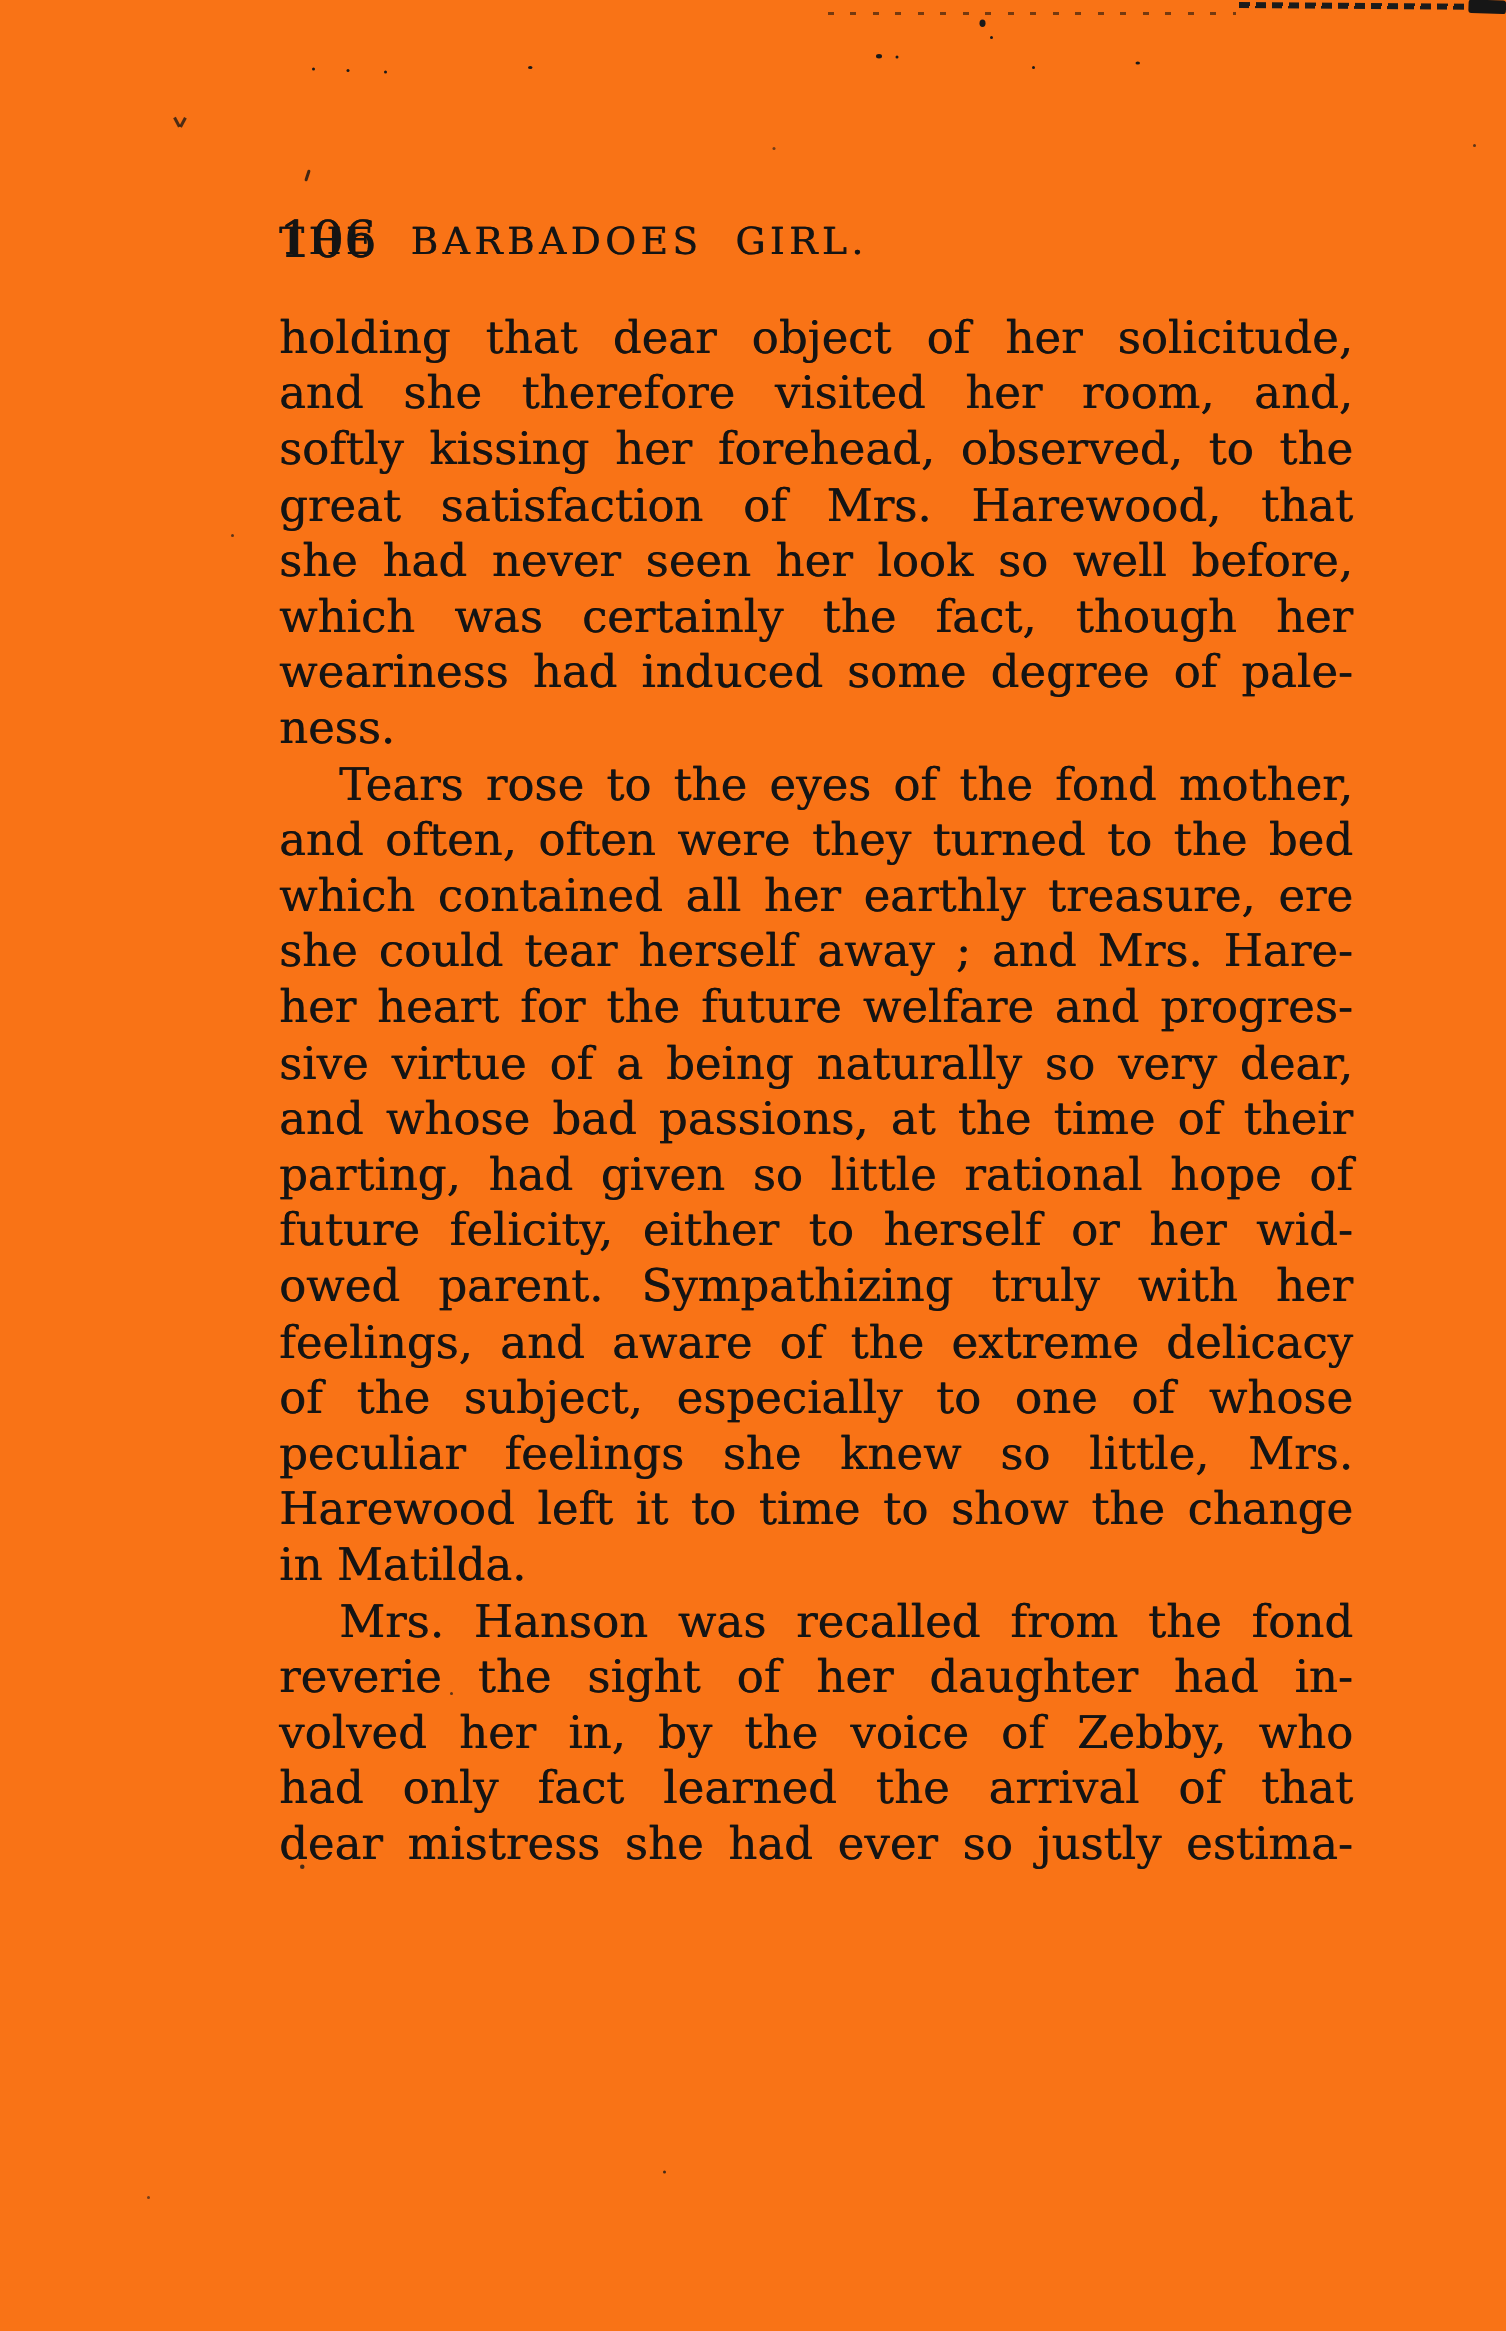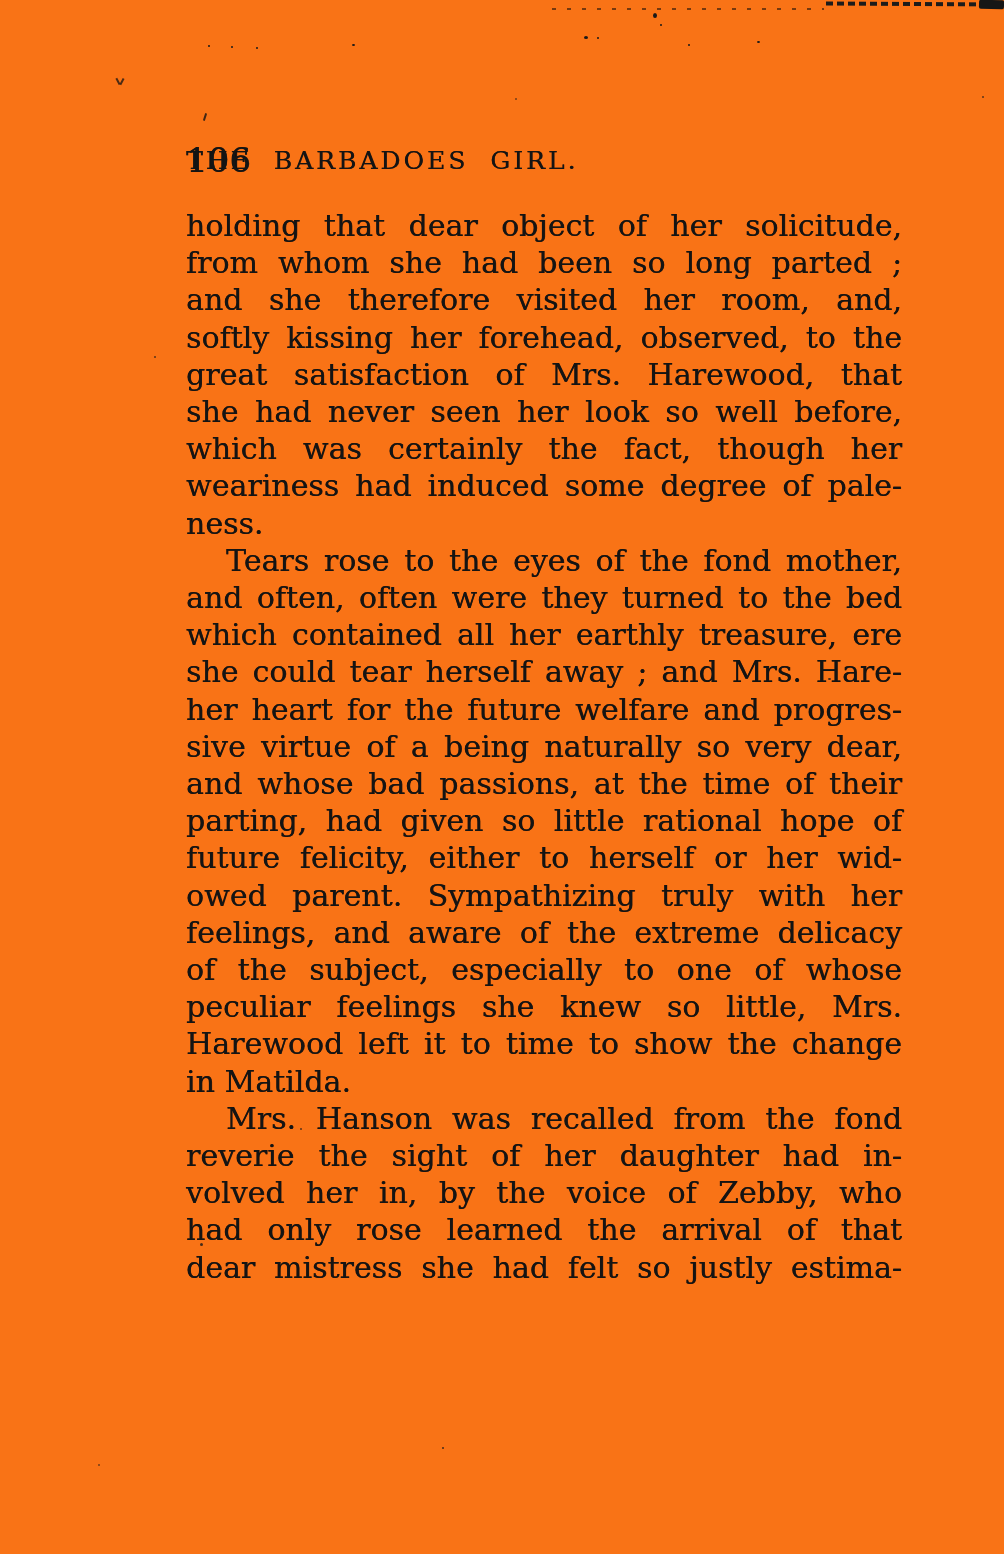--- a/index.html
+++ b/index.html
@@ -157,21 +157,20 @@
   <div class="noise" style="left:98px;top:1464px;width:2px;height:2px;opacity:.6;"></div>
 
   <div class="header">
     <span class="page-number">106</span>
     <div class="running-title">THE BARBADOES GIRL.</div>
   </div>
 
   <div class="body-text">
       <div class="paragraph">
         <div class="line">holding that dear object of her solicitude,</div>
-        <div class="line">from whom she had been so long parted ;</div>
         <div class="line">and she therefore visited her room, and,</div>
         <div class="line">softly kissing her forehead, observed, to the</div>
         <div class="line">great satisfaction of Mrs. Harewood, that</div>
         <div class="line">she had never seen her look so well before,</div>
         <div class="line">which was certainly the fact, though her</div>
         <div class="line">weariness had induced some degree of pale-</div>
         <div class="line no-justify">ness.</div>
       </div>
       <div class="paragraph">
         <div class="line indent">Tears rose to the eyes of the fond mother,</div>
@@ -187,18 +186,18 @@
         <div class="line">feelings, and aware of the extreme delicacy</div>
         <div class="line">of the subject, especially to one of whose</div>
         <div class="line">peculiar feelings she knew so little, Mrs.</div>
         <div class="line">Harewood left it to time to show the change</div>
         <div class="line no-justify">in Matilda.</div>
       </div>
       <div class="paragraph">
         <div class="line indent">Mrs. Hanson was recalled from the fond</div>
         <div class="line">reverie the sight of her daughter had in-</div>
         <div class="line">volved her in, by the voice of Zebby, who</div>
-        <div class="line">had only rose learned the arrival of that</div>
-        <div class="line">dear mistress she had felt so justly estima-</div>
+        <div class="line">had only fact learned the arrival of that</div>
+        <div class="line">dear mistress she had ever so justly estima-</div>
       </div>
     </div>
 
 </div>
 
 </body></html>

